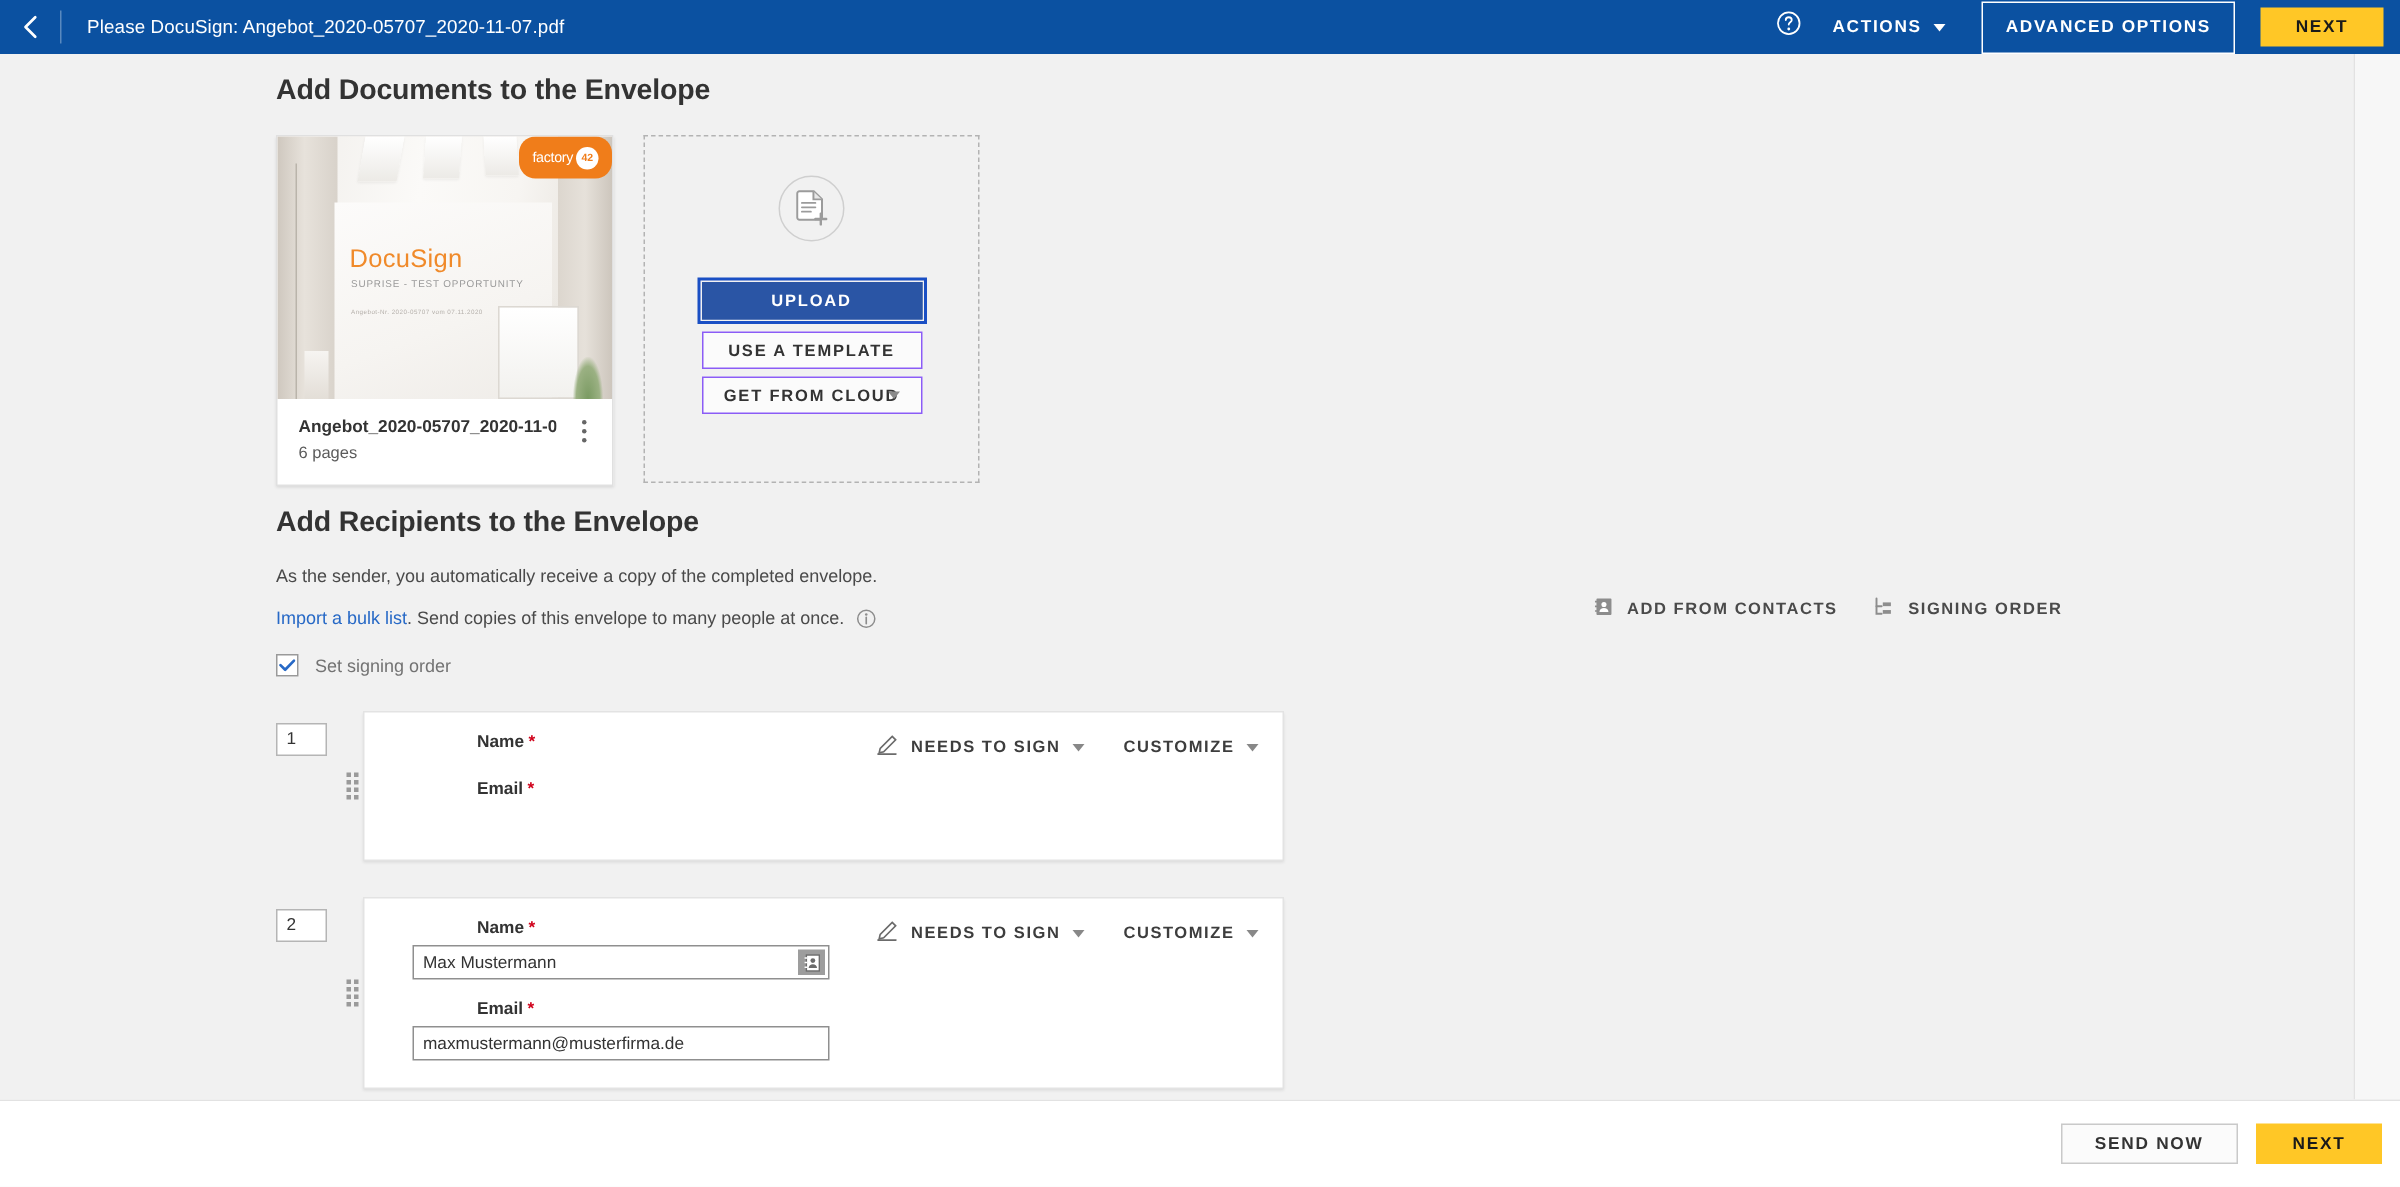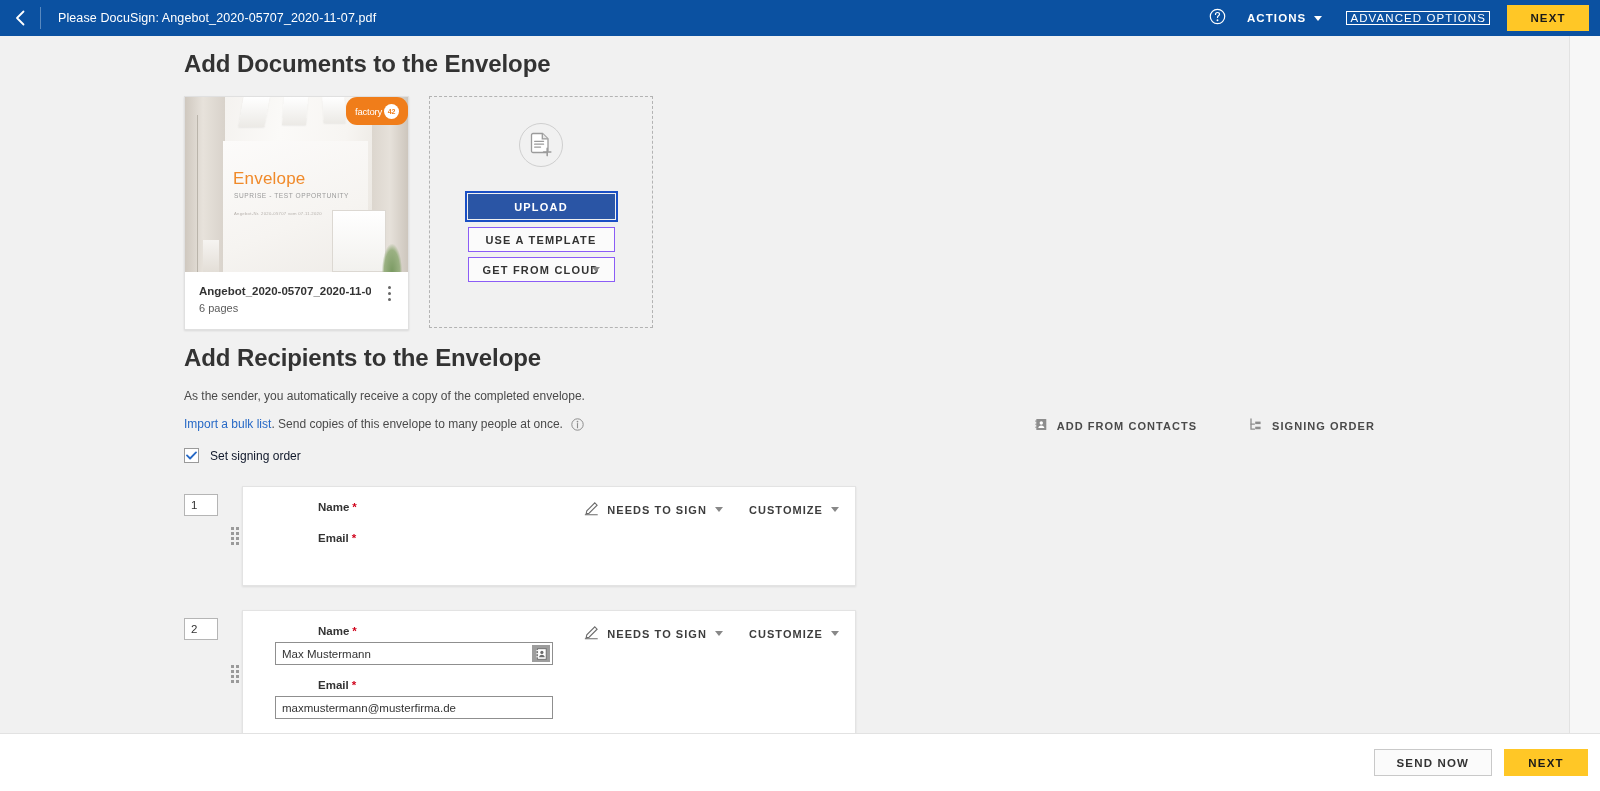--- a/index.html
+++ b/index.html
@@ -71,27 +71,27 @@
   }
   .caret {
     display: inline-block;
     width: 0; height: 0;
     border-left: 4.5px solid transparent;
     border-right: 4.5px solid transparent;
     border-top: 5px solid currentColor;
     margin-left: 8px;
   }
   .btn-adv {
-    height: 14px;
-    padding: 0 3px;
+    height: 35px;
+    padding: 0 15px;
     border: 1px solid #ffffff;
     background: transparent;
     color: #ffffff;
     font-size: 11.5px;
-    font-weight: normal;
+    font-weight: bold;
     letter-spacing: 1.1px;
     font-family: inherit;
     display: flex; align-items: center;
     cursor: pointer;
     margin-right: 17px;
   }
   .btn-next-top {
     height: 26px;
     min-width: 82px;
     padding: 0 16px;
@@ -126,21 +126,21 @@
   }
 
   .inner {
     position: relative;
     padding-left: 184px;
   }
 
   h2.section-title {
     margin: 0;
     padding-top: 14px;
-    font-size: 24px;
+    font-size: 19px;
     font-weight: bold;
     color: #333333;
     letter-spacing: -0.1px;
   }
 
   
   .docs-row {
     display: flex;
     align-items: flex-start;
     margin-top: 18px;
@@ -382,31 +382,31 @@
   }
   .cbox {
     width: 15px; height: 15px;
     border: 1px solid #9a9a9a;
     background: #ffffff;
     display: flex; align-items: center; justify-content: center;
     cursor: pointer;
   }
   .signorder-label {
     font-size: 12px;
-    color: #0f172a;
+    color: #737373;
   }
 
   
   .recip-actions {
     position: absolute;
     right: 194px;
-    top: 382px;
-    display: flex;
-    align-items: center;
-    gap: 52px;
+    top: 362px;
+    display: flex;
+    align-items: center;
+    gap: 24px;
   }
   .recip-action {
     display: flex;
     align-items: center;
     gap: 9px;
     font-size: 11px;
     font-weight: bold;
     letter-spacing: 1.05px;
     color: #4a4a4a;
     cursor: pointer;
@@ -607,21 +607,21 @@
             <div class="door-left"></div>
             <div class="door-right"></div>
             <div class="wall-plane"></div>
             <div class="ceil-beam" style="left:56px;top:0;width:26px;height:30px;transform:skewX(-10deg);"></div>
             <div class="ceil-beam" style="left:98px;top:0;width:24px;height:28px;transform:skewX(-4deg);"></div>
             <div class="ceil-beam" style="left:138px;top:0;width:22px;height:26px;transform:skewX(3deg);"></div>
             <div class="pillar"></div>
             <div class="whiteboard"></div>
             <div class="plant"></div>
 
-            <div class="doc-title-text">Envelope</div>
+            <div class="doc-title-text">DocuSign</div>
             <div class="doc-sub-text">SUPRISE - TEST OPPORTUNITY</div>
             <div class="doc-meta-text">Angebot-Nr. 2020-05707 vom 07.11.2020</div>
 
             <div class="logo-badge">
               <span class="logo-word">factory</span>
               <span class="logo-gear">42</span>
             </div>
           </div>
 
           <div class="doc-card-foot">

